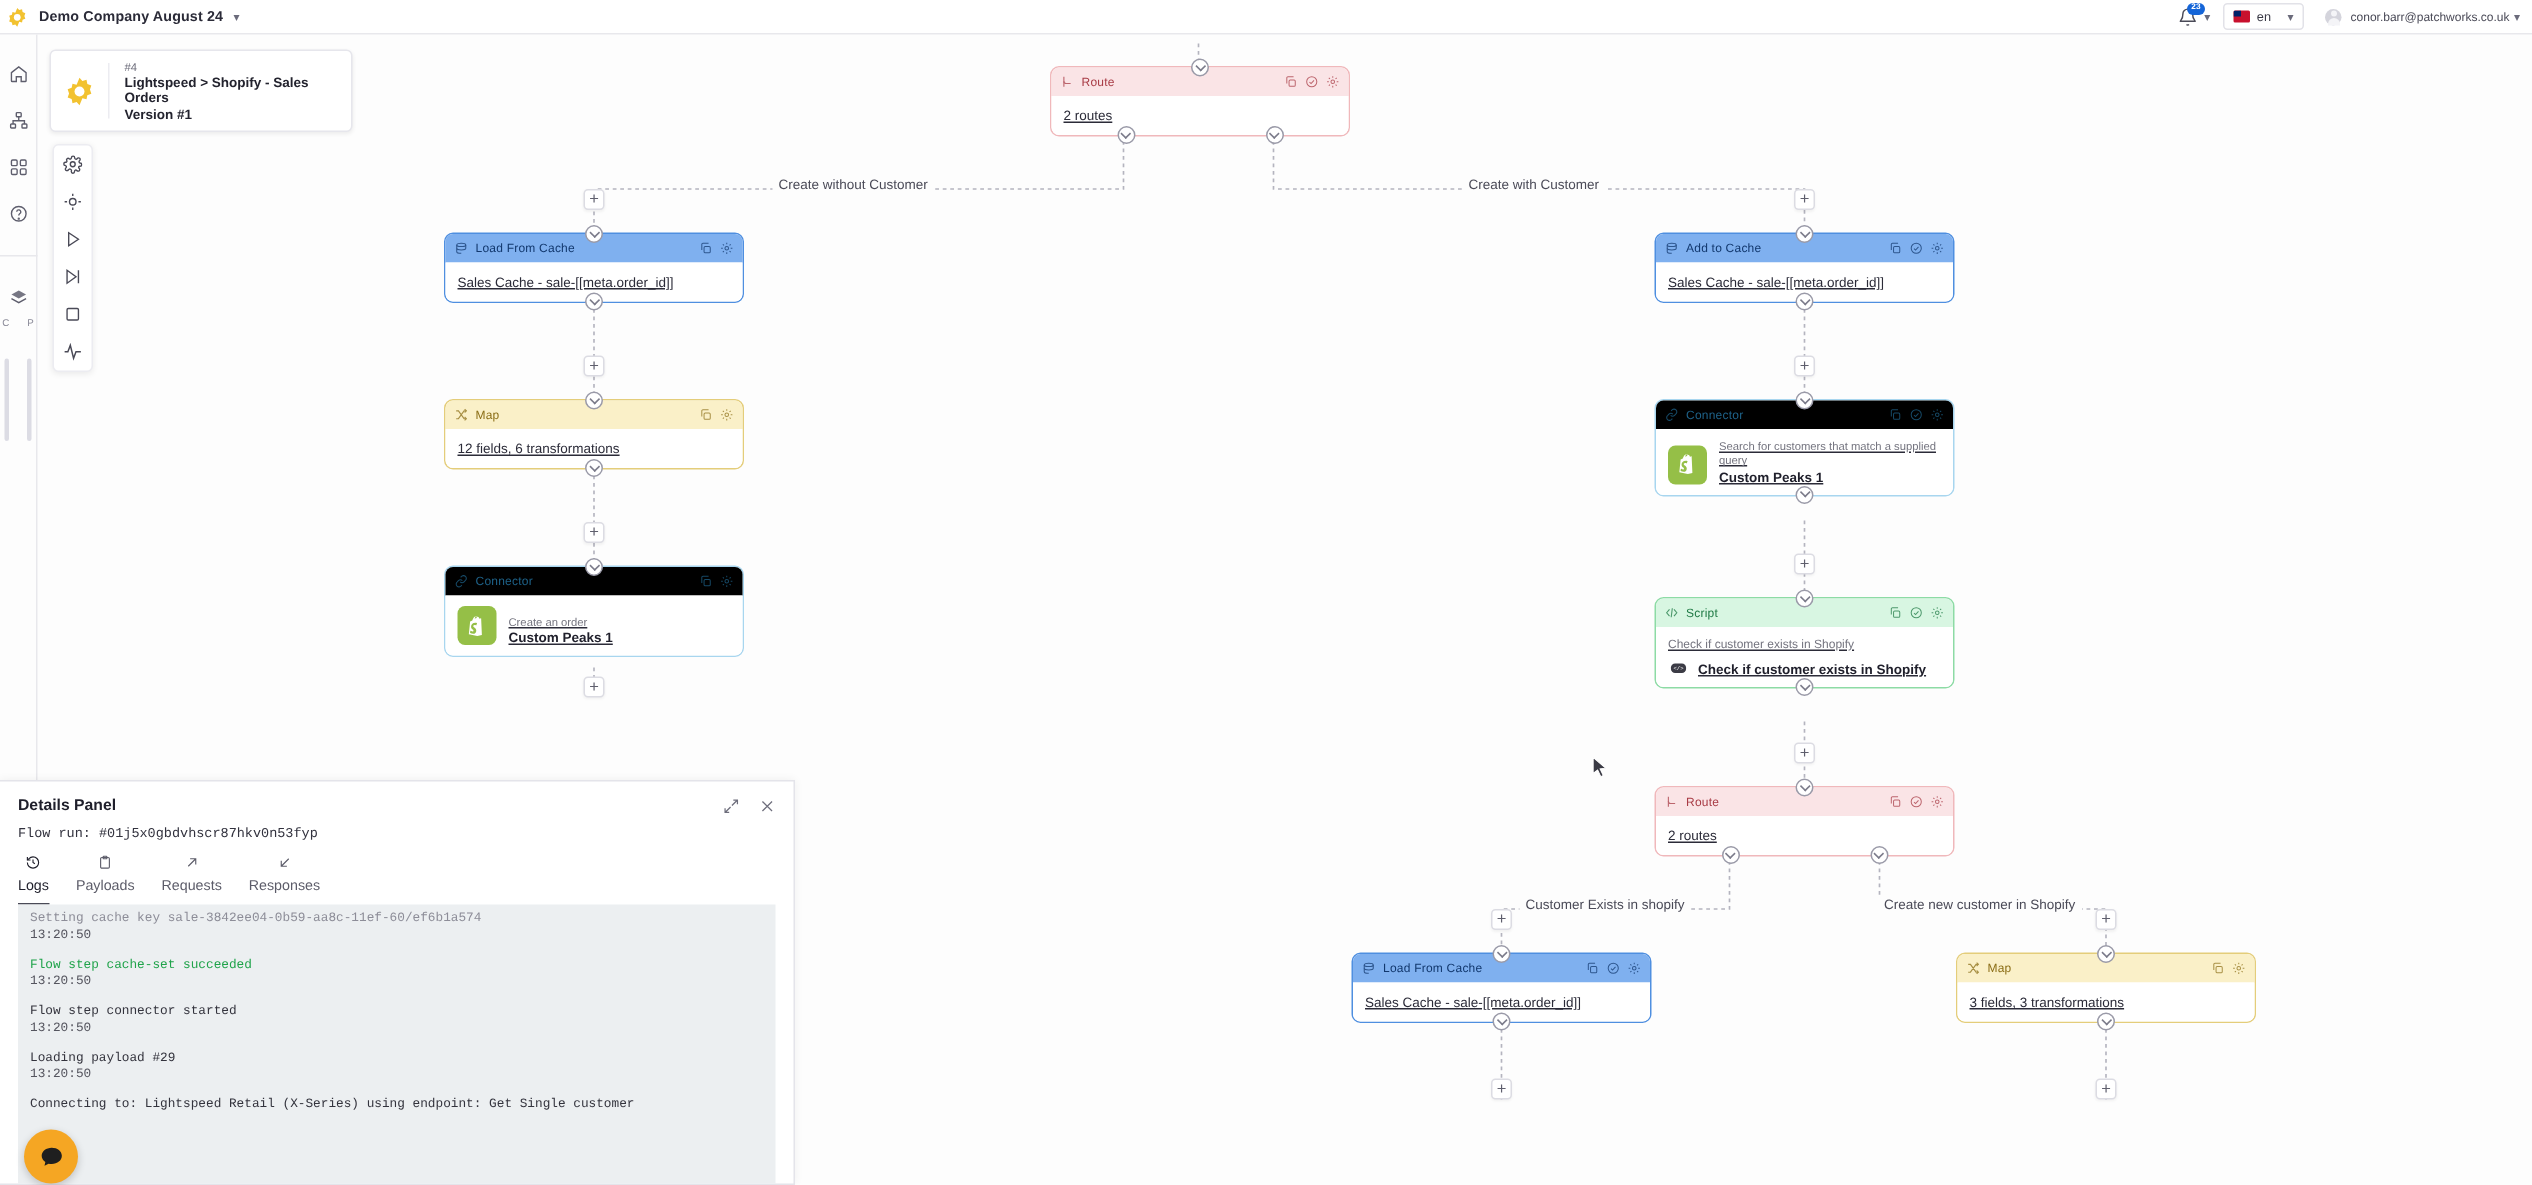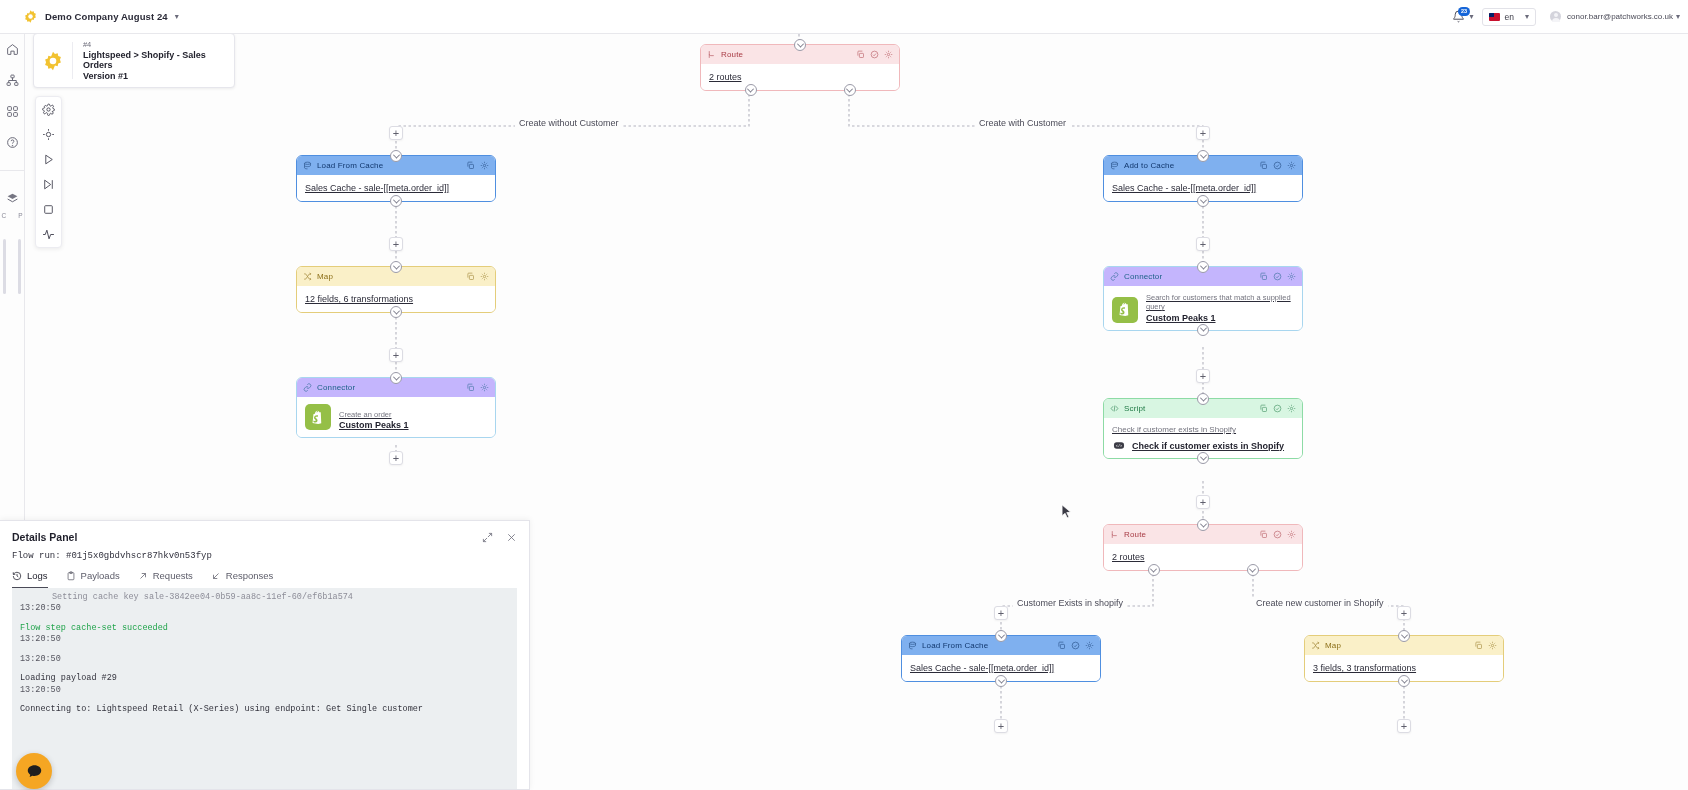--- a/index.html
+++ b/index.html
@@ -6,23 +6,23 @@
   html, body {
     width: 1688px; height: 790px;
     font-family: "Liberation Sans", sans-serif;
     background: #ffffff;
     overflow: hidden;
     position: relative;
   }
 
   
   .topbar {
-    position: absolute; top: 0; left: 0; width: 1688px; height: 34px;
+    position: absolute; top: 0; left: 0; width: 1688px; height: 23px;
     background: #ffffff; border-bottom: 1px solid #e8e8ec;
-    display: flex; align-items: center; z-index: 40; padding-left: 19px;
+    display: flex; align-items: center; z-index: 40;
   }
   .tb-logo { width: 22px; display: flex; align-items: center; justify-content: center; }
   .gear-logo { width: 15px; height: 15px; }
   .tb-company {
     font-size: 9.5px; font-weight: bold; color: #2b2b38; letter-spacing: .1px;
     margin-left: 4px;
   }
   .chev { display: inline-block; color: #6b6b7b; font-size: 8px; margin-left: 7px; }
   .tb-right { margin-left: auto; display: flex; align-items: center; height: 21px; }
   .bell-wrap { position: relative; width: 17px; height: 17px; display: flex; align-items: center; justify-content: center; }
@@ -125,21 +125,21 @@
   .conn-name { font-size: 9px; font-weight: bold; color: #1f1f2b; }
 
   
   .n-route  { border:1px solid #f0b8bb; }
   .n-route  .node-head { background:#fae4e6; color:#a83b45; }
   .n-cache  { border:1px solid #4f8fe0; }
   .n-cache  .node-head { background:#7fb0ef; color:#12386e; }
   .n-map    { border:1px solid #e4cd7a; }
   .n-map    .node-head { background:#faf0c8; color:#8c6f18; }
   .n-conn   { border:1px solid #a8d6ef; }
-  .n-conn   .node-head { background:#c4b5fd; color:#1e6289; }
+  .n-conn   .node-head { background:#000000; color:#1e6289; }
   .n-script { border:1px solid #8ddba5; }
   .n-script .node-head { background:#d8f6e2; color:#1f7a45; }
 
   
   .handle {
     position: absolute; width: 12px; height: 12px; border-radius: 50%;
     background: #fff; border: 1.3px solid #9a9aa8; left: 50%;
     transform: translateX(-50%); display:flex; align-items:center; justify-content:center;
     z-index: 14;
   }
@@ -176,30 +176,30 @@
   .dp-head { display:flex; align-items:center; padding: 10px 12px 0 12px; text-align: center; }
   .dp-title { font-size: 10.5px; font-weight: bold; color:#1f1f2b; }
   .dp-actions { margin-left:auto; display:flex; gap:13px; align-items:center; }
   .dp-ico { width: 11px; height: 11px; color:#6e6e7c; cursor:pointer; }
   .dp-run {
     font-family: "Liberation Mono", monospace; font-size: 9px;
     color: #32323e; padding: 8px 12px 0 12px;
   }
   .dp-tabs { display:flex; gap: 18px; padding: 9px 12px 0 12px; }
   .dp-tab { display:flex; align-items:center; gap:5px; font-size:9.5px;
-            color:#5c5c69; padding-bottom:6px; cursor:pointer; border-bottom:1.5px solid transparent; }
+            color:#5c5c69; padding-bottom:6px; cursor:pointer; border-bottom:1.5px solid transparent;flex-direction:column; }
   .dp-tab.active { color:#1f1f2b; border-bottom-color:#4a4a57; }
   .dp-tabico { width:10px; height:10px; }
   .dp-log {
     margin: 0 12px; flex: 1; background:#eceff1; overflow:hidden;
     font-family: "Liberation Mono", monospace; font-size: 8.5px;
     padding: 4px 8px; position: relative; color: #33333d;
   }
   .log-line { line-height: 1.35; }
-  .log-line.partial { color:#8d8d98;margin-left:32px; }
+  .log-line.partial { color:#8d8d98; }
   .log-line.ok { color:#1fa34a; }
   .log-time { color:#55555f; line-height:1.35; }
   .log-gap { height: 8px; }
   .chat-bubble {
     position: absolute; left: 16px; bottom: 0px; width: 36px; height: 36px;
     border-radius: 50%; background: #f5a623; z-index: 60;
     display:flex; align-items:center; justify-content:center;
     box-shadow: 0 2px 6px rgba(0,0,0,.2);
   }
   .chat-bubble svg { width: 19px; height: 19px; color:#1f1f1f; }
@@ -694,20 +694,21 @@
     </span>
   </div>
 
   <div class="dp-log">
     <div class="log-line partial">Setting cache key sale-3842ee04-0b59-aa8c-11ef-60/ef6b1a574</div>
     <div class="log-time">13:20:50</div>
     <div class="log-gap"></div>
     <div class="log-line ok">Flow step cache-set succeeded</div>
     <div class="log-time">13:20:50</div>
     <div class="log-gap"></div>
+    <div class="log-line">Flow step connector started</div>
     <div class="log-time">13:20:50</div>
     <div class="log-gap"></div>
     <div class="log-line">Loading payload #29</div>
     <div class="log-time">13:20:50</div>
     <div class="log-gap"></div>
     <div class="log-line">Connecting to: Lightspeed Retail (X-Series) using endpoint: Get Single customer</div>
   </div>
 
   <div class="chat-bubble">
     <svg viewBox="0 0 24 24" fill="currentColor">

